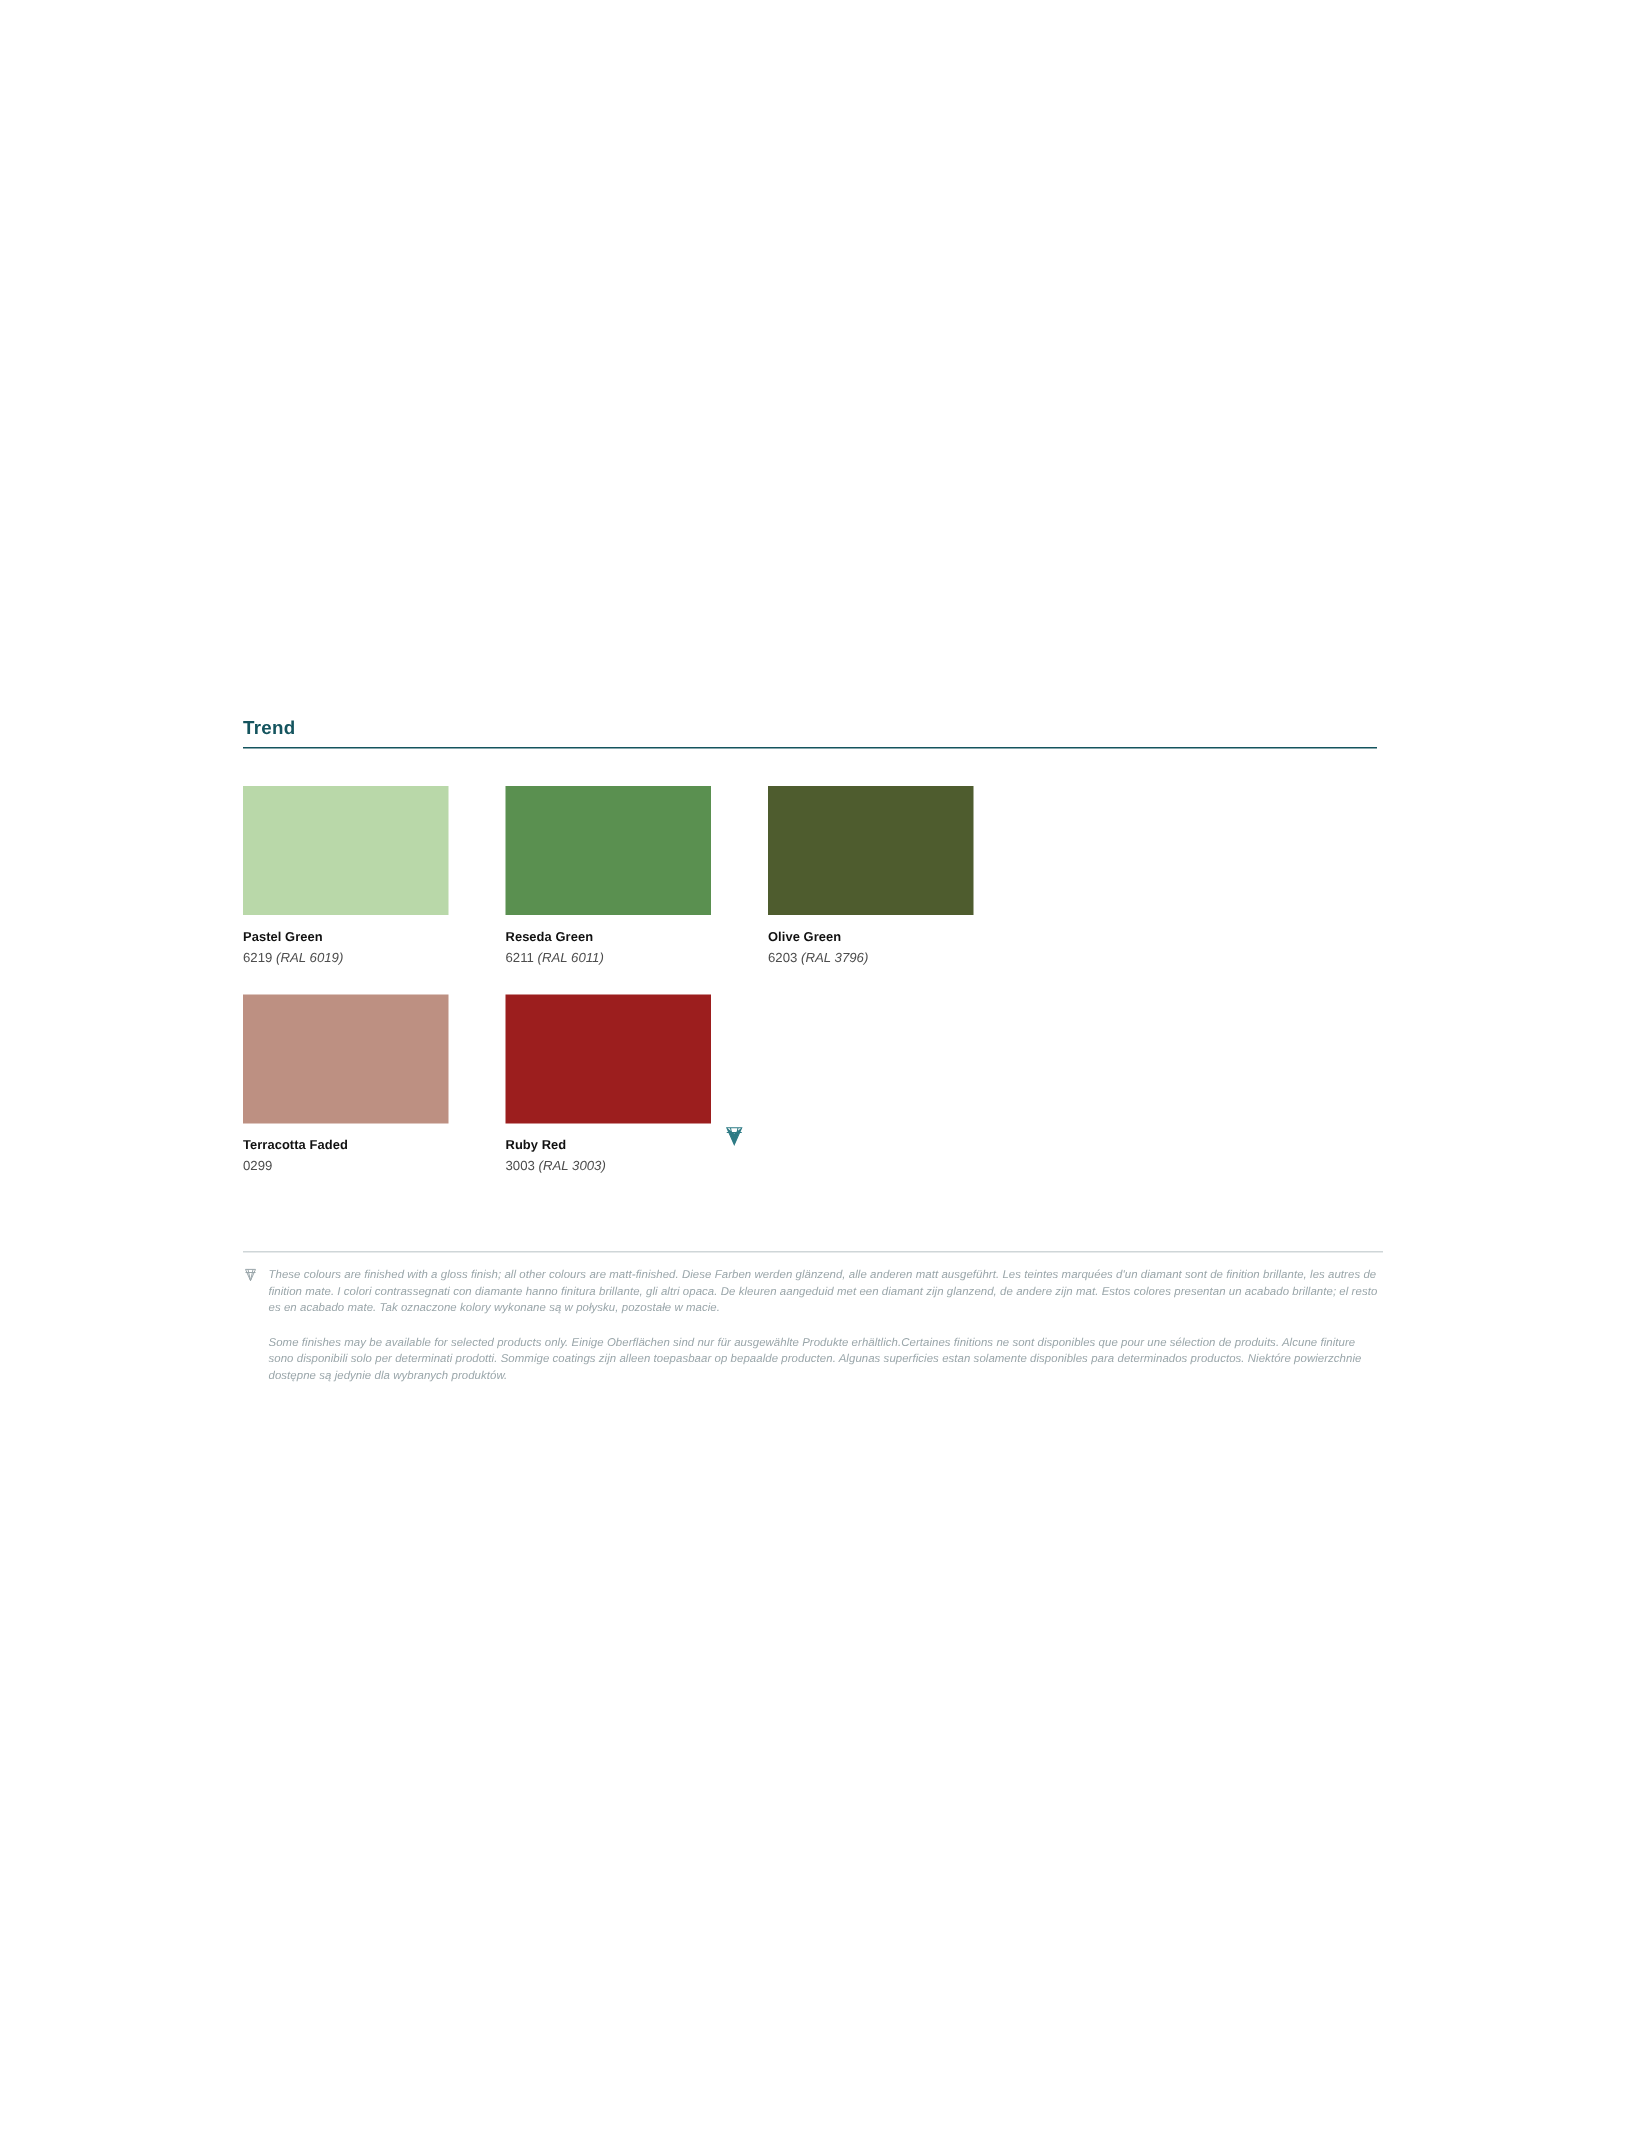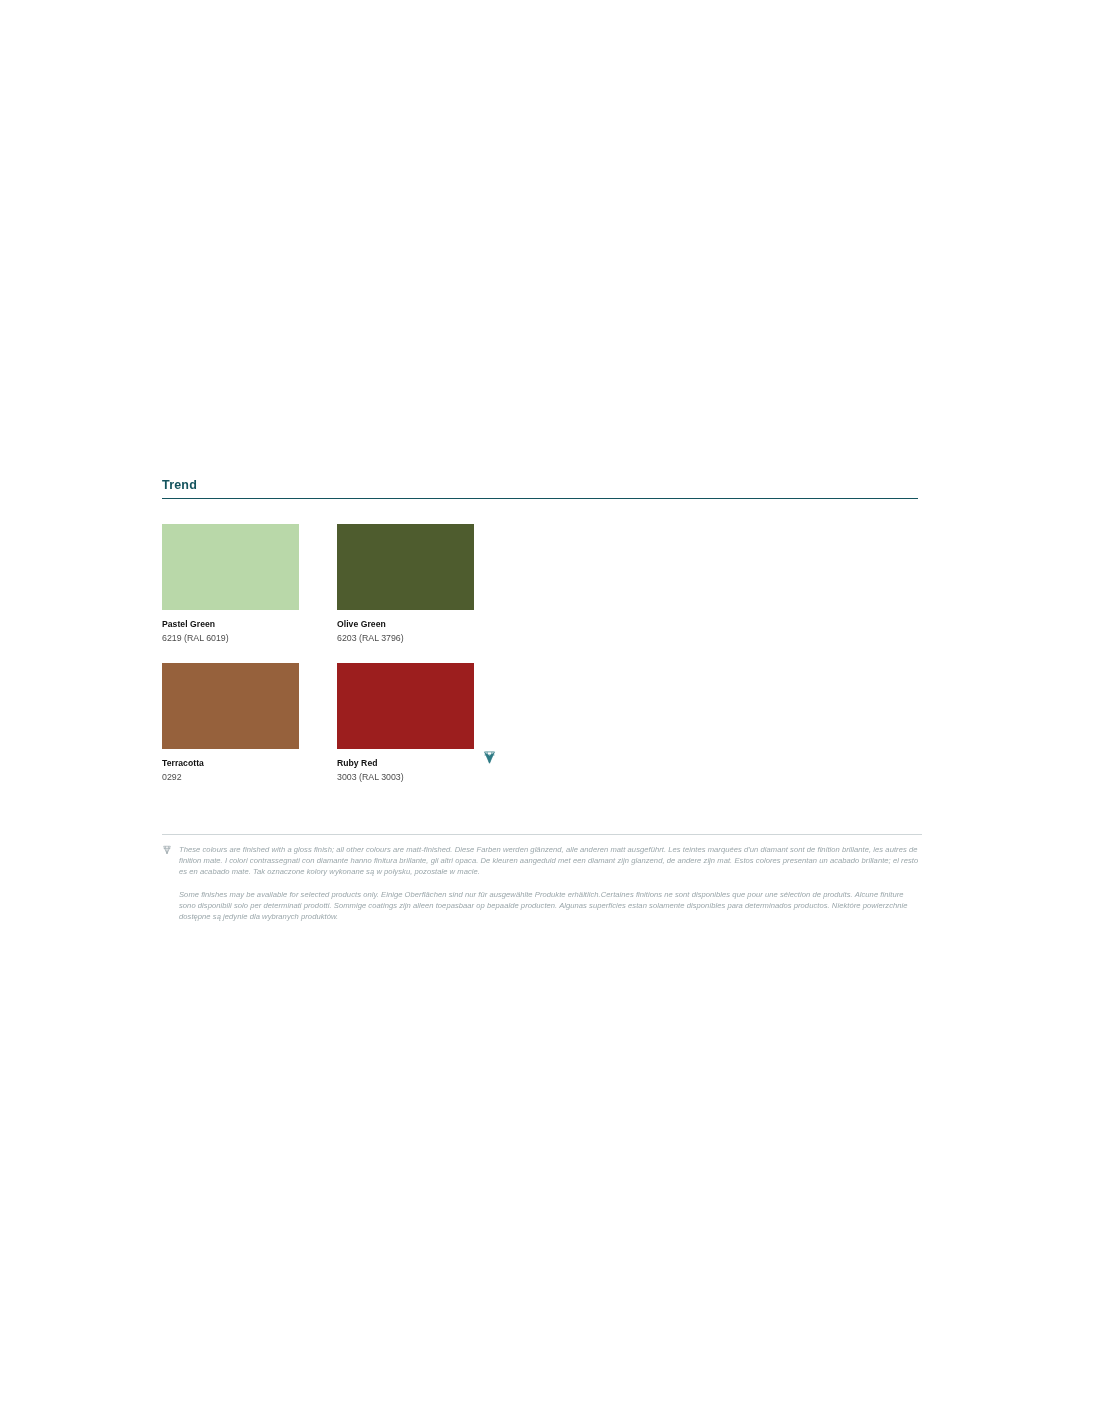--- a/index.html
+++ b/index.html
@@ -79,20 +79,21 @@
     white-space: nowrap;
   }
   .swatch-code {
     font-size: 8.8px;
     color: #4d4d4d;
     line-height: 12px;
     margin-top: 2px;
     white-space: nowrap;
   }
   .swatch-code .ral {
+    font-style: italic;
   }
   .gloss-badge {
     position: absolute;
     right: -23px;
     top: 1px;
     width: 15px;
     height: 15px;
   }
   .gloss-badge svg { display: block; }
 
@@ -143,33 +144,40 @@
   <div class="swatch-grid" id="swatch-grid">
       <div class="swatch-row">
         <div class="swatch-cell">
           <div class="swatch-chip" style="background: rgb(185, 216, 169);"></div>
           <div class="swatch-meta">
             <div class="swatch-name">Pastel Green</div>
             <div class="swatch-code"><span>6219</span> <span class="ral">(RAL 6019)</span></div>
           </div>
         </div>
         <div class="swatch-cell">
+          <div class="swatch-chip" style="background: rgb(90, 144, 80);"></div>
+          <div class="swatch-meta">
+            <div class="swatch-name">Reseda Green</div>
+            <div class="swatch-code"><span>6211</span> <span class="ral">(RAL 6011)</span></div>
+          </div>
+        </div>
+        <div class="swatch-cell">
           <div class="swatch-chip" style="background: rgb(78, 92, 46);"></div>
           <div class="swatch-meta">
             <div class="swatch-name">Olive Green</div>
             <div class="swatch-code"><span>6203</span> <span class="ral">(RAL 3796)</span></div>
           </div>
         </div>
       </div>
       <div class="swatch-row">
         <div class="swatch-cell">
-          <div class="swatch-chip" style="background: rgb(150, 97, 60);"></div>
-          <div class="swatch-meta">
-            <div class="swatch-name">Terracotta</div>
-            <div class="swatch-code"><span>0292</span></div>
+          <div class="swatch-chip" style="background: rgb(189, 144, 130);"></div>
+          <div class="swatch-meta">
+            <div class="swatch-name">Terracotta Faded</div>
+            <div class="swatch-code"><span>0299</span></div>
           </div>
         </div>
         <div class="swatch-cell">
           <div class="swatch-chip" style="background: rgb(156, 30, 30);"></div>
           <div class="swatch-meta">
             <div class="swatch-name">Ruby Red</div>
             <div class="swatch-code"><span>3003</span> <span class="ral">(RAL 3003)</span></div>
             <span class="gloss-badge">
               <svg viewBox="0 0 24 24" width="15" height="15" aria-hidden="true">
                 <path fill="#2e7b85" d="M4 3h16l-8 18L4 3z M4 3 L12 9 L20 3 M7.5 3 L12 9 M16.5 3 L12 9 M12 9 L12 21"></path>

